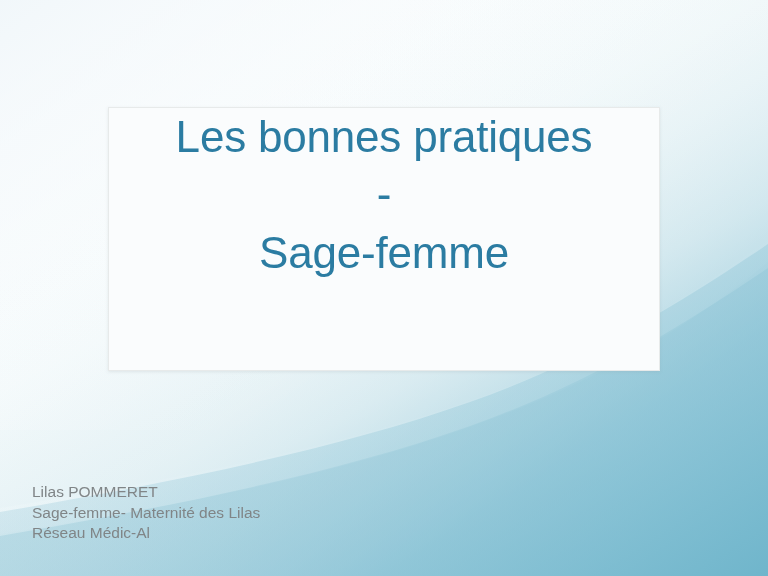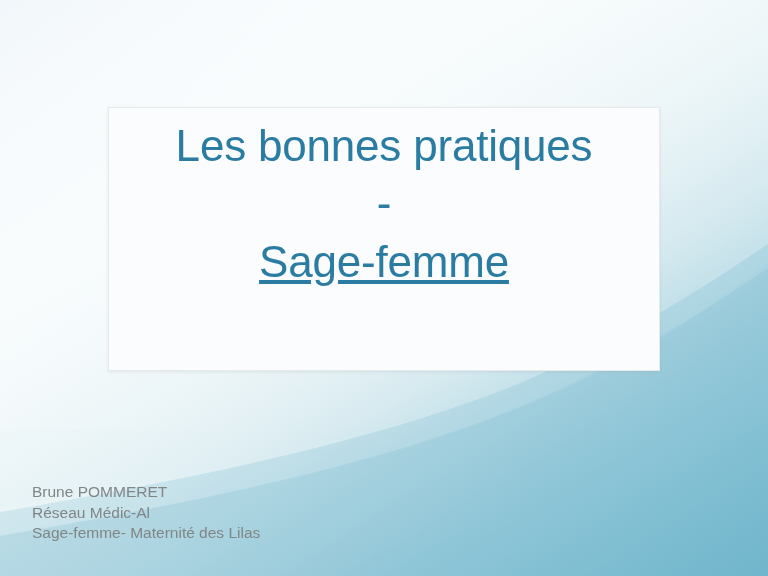--- a/index.html
+++ b/index.html
@@ -36,41 +36,39 @@
     width: 552px;
     height: 264px;
     box-sizing: border-box;
     background: #fafcfd;
     border: 1px solid #e7eaea;
     box-shadow: 0 1px 3px rgba(140,150,155,0.18);
     display: flex;
     flex-direction: column;
     align-items: flex-start;
     justify-content: flex-start;
-    padding-top: 9px;
   }
 
   .title-line {
     display: block;
     width: 100%;
     text-align: center;
     color: #2b7ca2;
     font-family: "Liberation Sans", sans-serif;
     font-size: 44px;
     font-weight: 400;
     line-height: 58px;
     letter-spacing: -0.2px;
     white-space: nowrap;
   }
   .title-line.dash {
     line-height: 56px;
   }
   .title-line.last {
     line-height: 62px;
-    text-decoration: underline;
   }
 
   
   #footer-block {
     position: absolute;
     left: 32px;
     top: 482px;
     width: 430px;
   }
   .footer-line {
@@ -146,18 +144,18 @@
     <rect x="0" y="0" width="768" height="576" fill="url(#cornerGlow)"></rect>
   </svg>
 
   <div id="title-box">
     <span class="title-line">Les bonnes pratiques</span>
     <span class="title-line dash">-</span>
     <span class="title-line last">Sage-femme</span>
   </div>
 
   <div id="footer-block">
-    <span class="footer-line">Brune POMMERET</span>
+    <span class="footer-line">Lilas POMMERET</span>
+    <span class="footer-line">Sage-femme- Maternité des Lilas</span>
     <span class="footer-line">Réseau Médic-Al</span>
-    <span class="footer-line">Sage-femme- Maternité des Lilas</span>
   </div>
 
 </div>
 
 </body></html>

